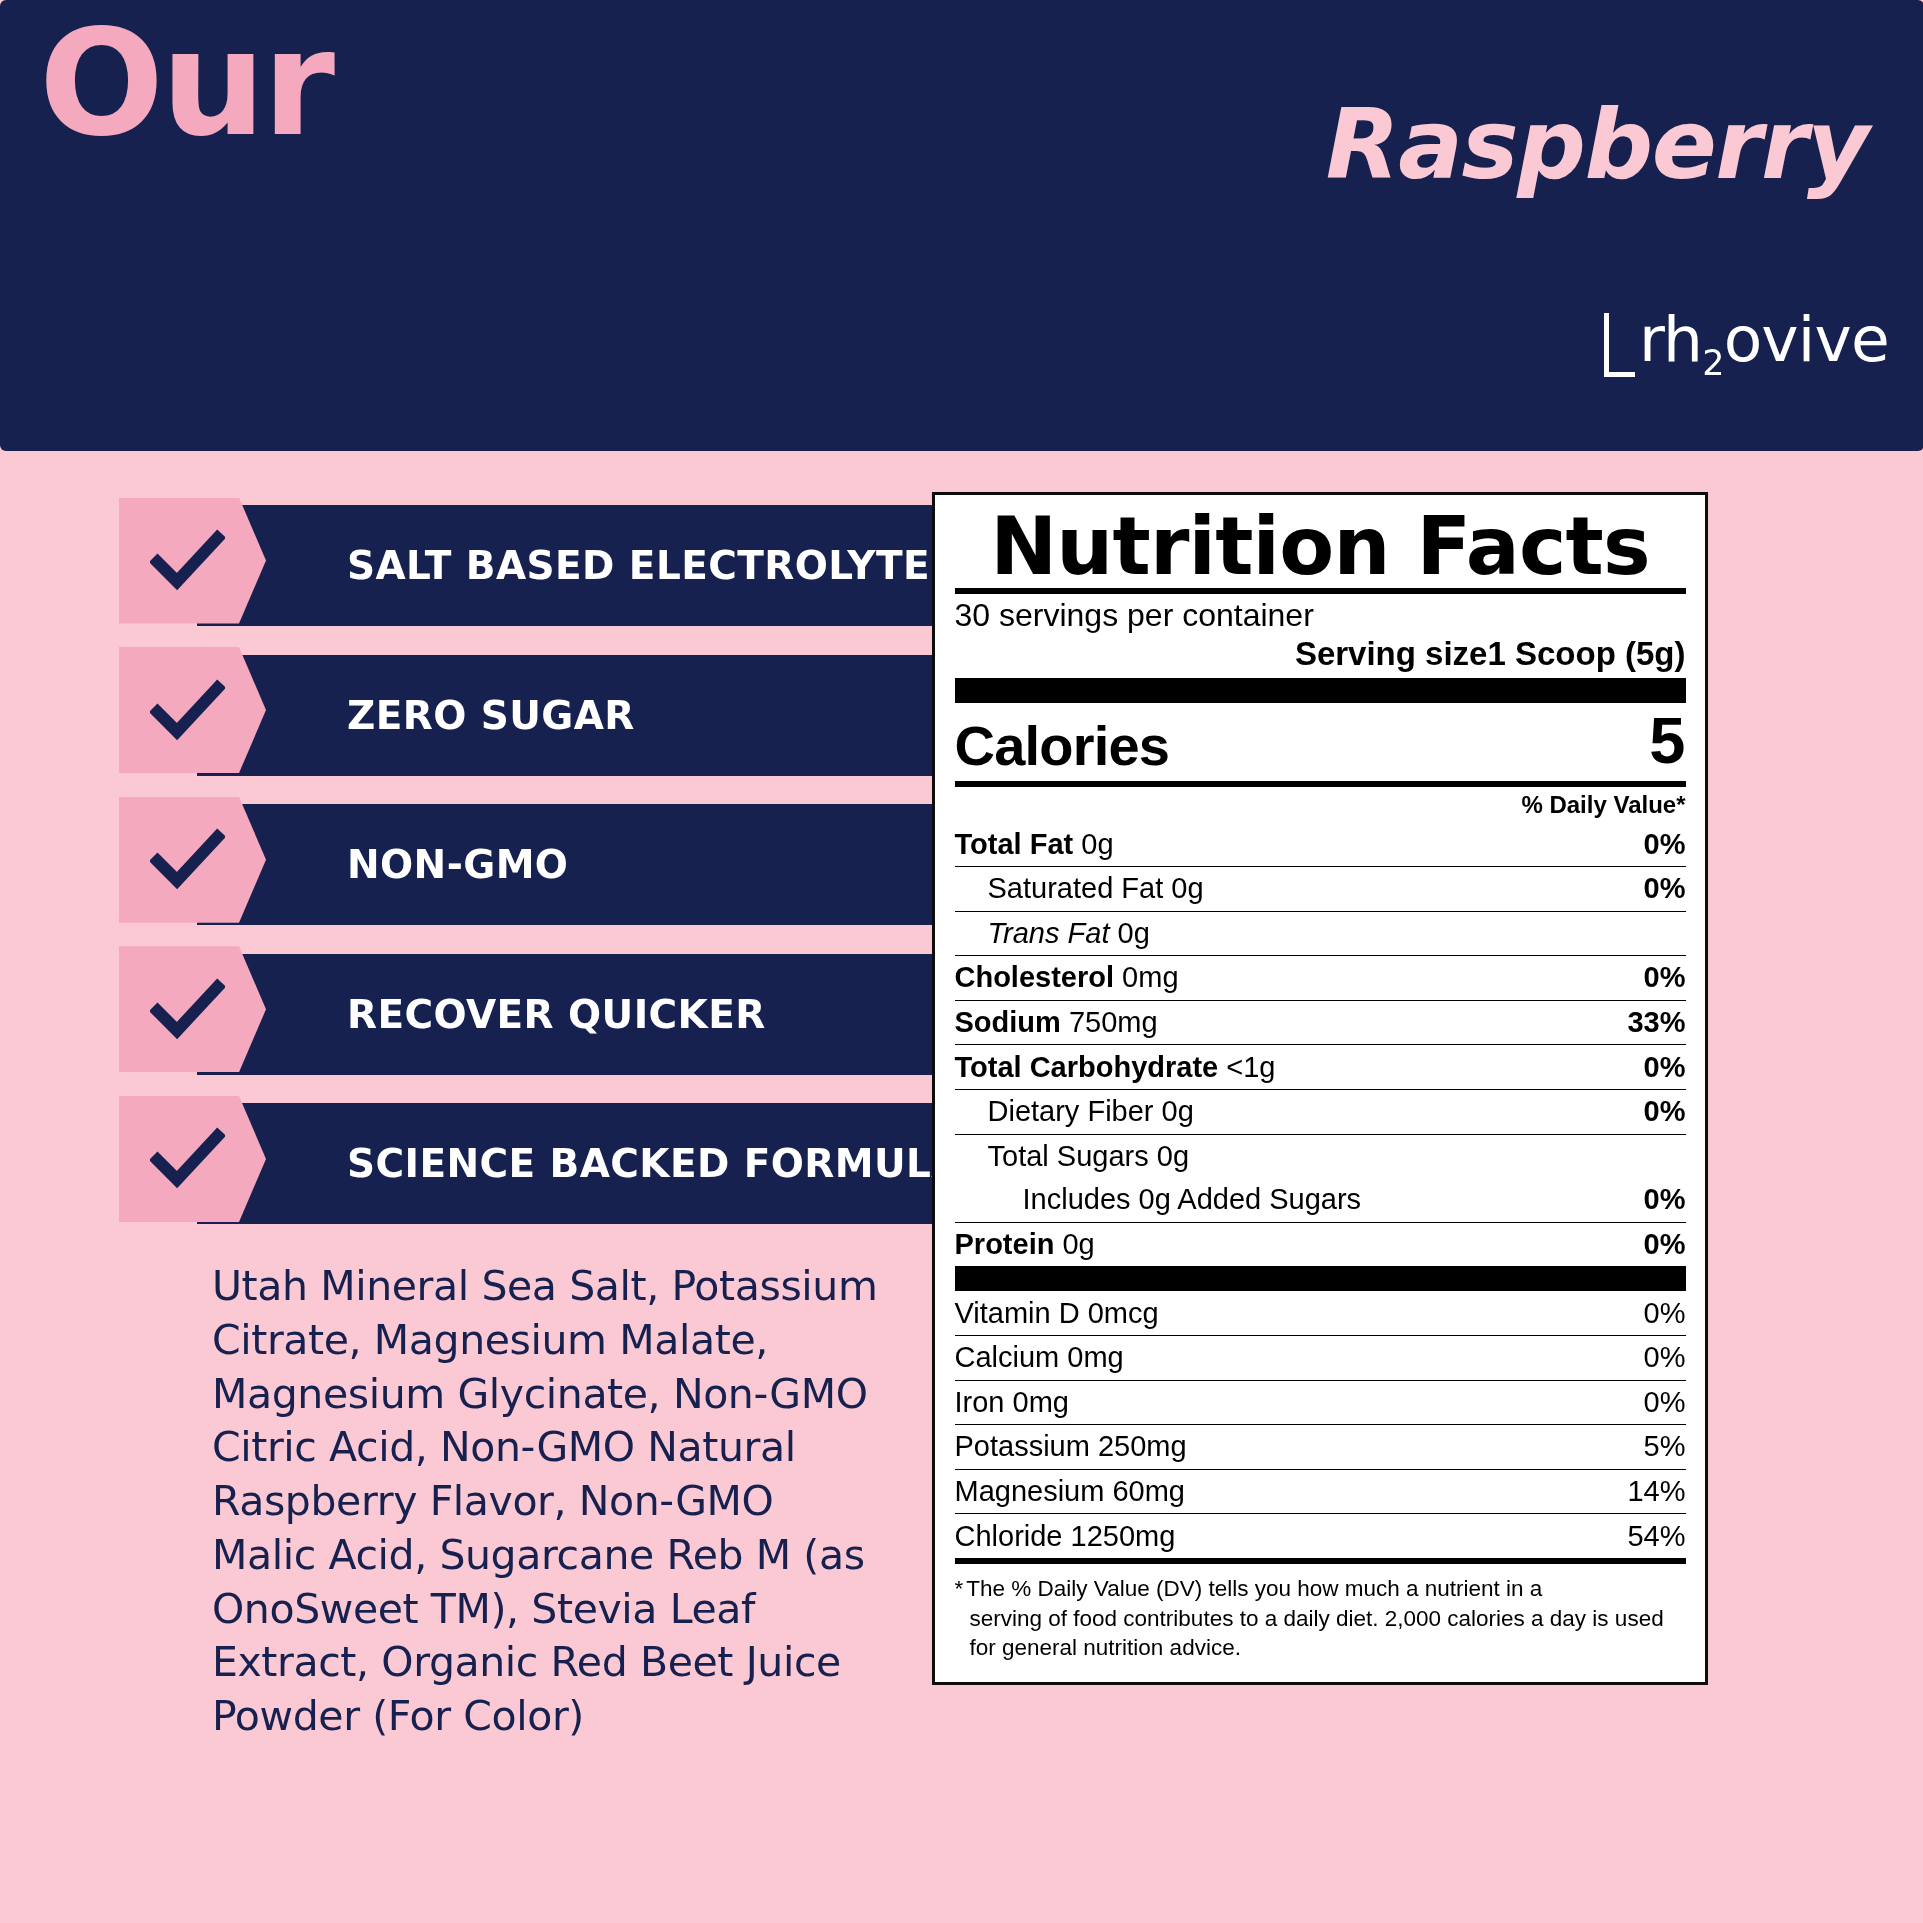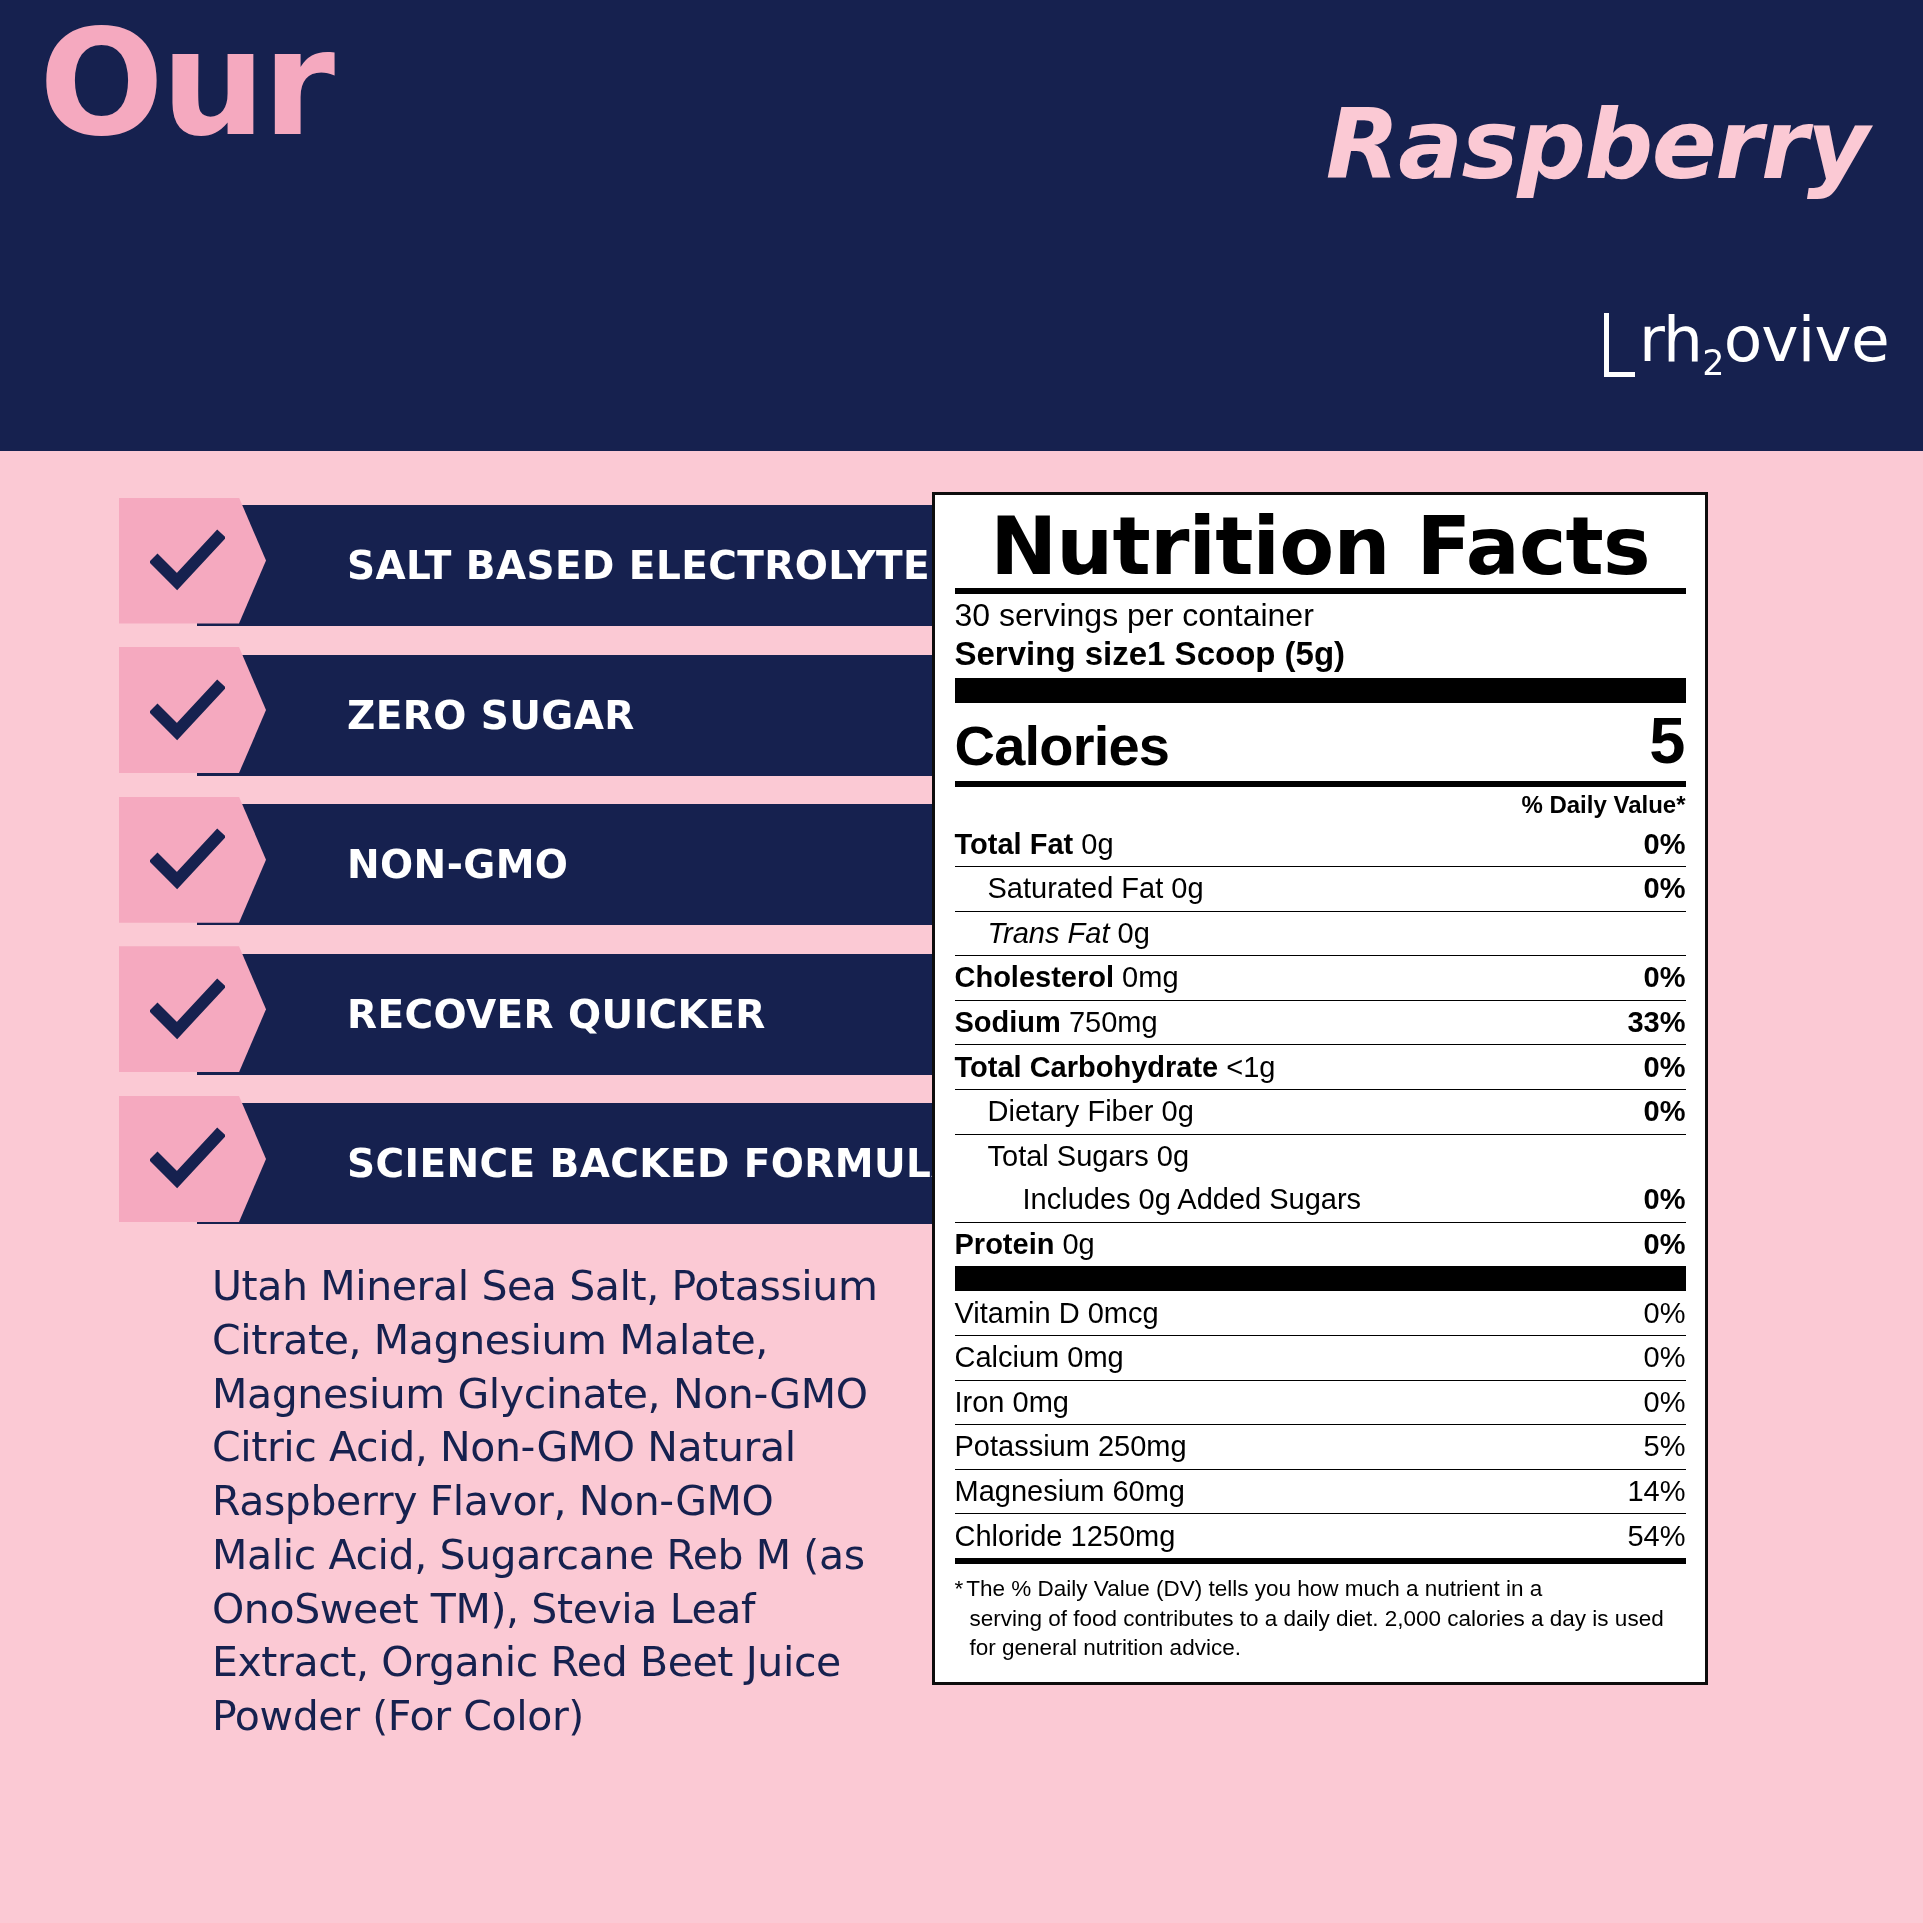--- a/index.html
+++ b/index.html
@@ -21,20 +21,21 @@
   }
 
   
   .header {
     position: absolute;
     left: 0; top: 0;
     width: 1924px;
     height: 451px;
     background: #16214f;
     overflow: hidden;
+    border-radius: 6px;
   }
   .header-title {
     position: absolute;
     left: 39px;
     top: 21px;
     width: 1127px;
     color: #f5a9bf;
     font-family: "DejaVu Sans", sans-serif;
     font-weight: bold;
     font-size: 147px;
@@ -155,21 +156,21 @@
   }
   .rule-med  { border-bottom: 6.8px solid #000; }
   .rule-thick{ border-bottom: 25.6px solid #000; }
 
   .servings {
     font-size: 32px;
     padding: 3px 0 1.5px 0;
   }
   .serving-size {
     display: flex;
-    justify-content: flex-start;
+    justify-content: flex-end;
     font-weight: bold;
     font-size: 33px;
     padding-bottom: 4.5px;
   }
   .amount-per {
     font-weight: bold;
     font-size: 24px;
     padding-top: 4.5px;
   }
   .calories-row {

